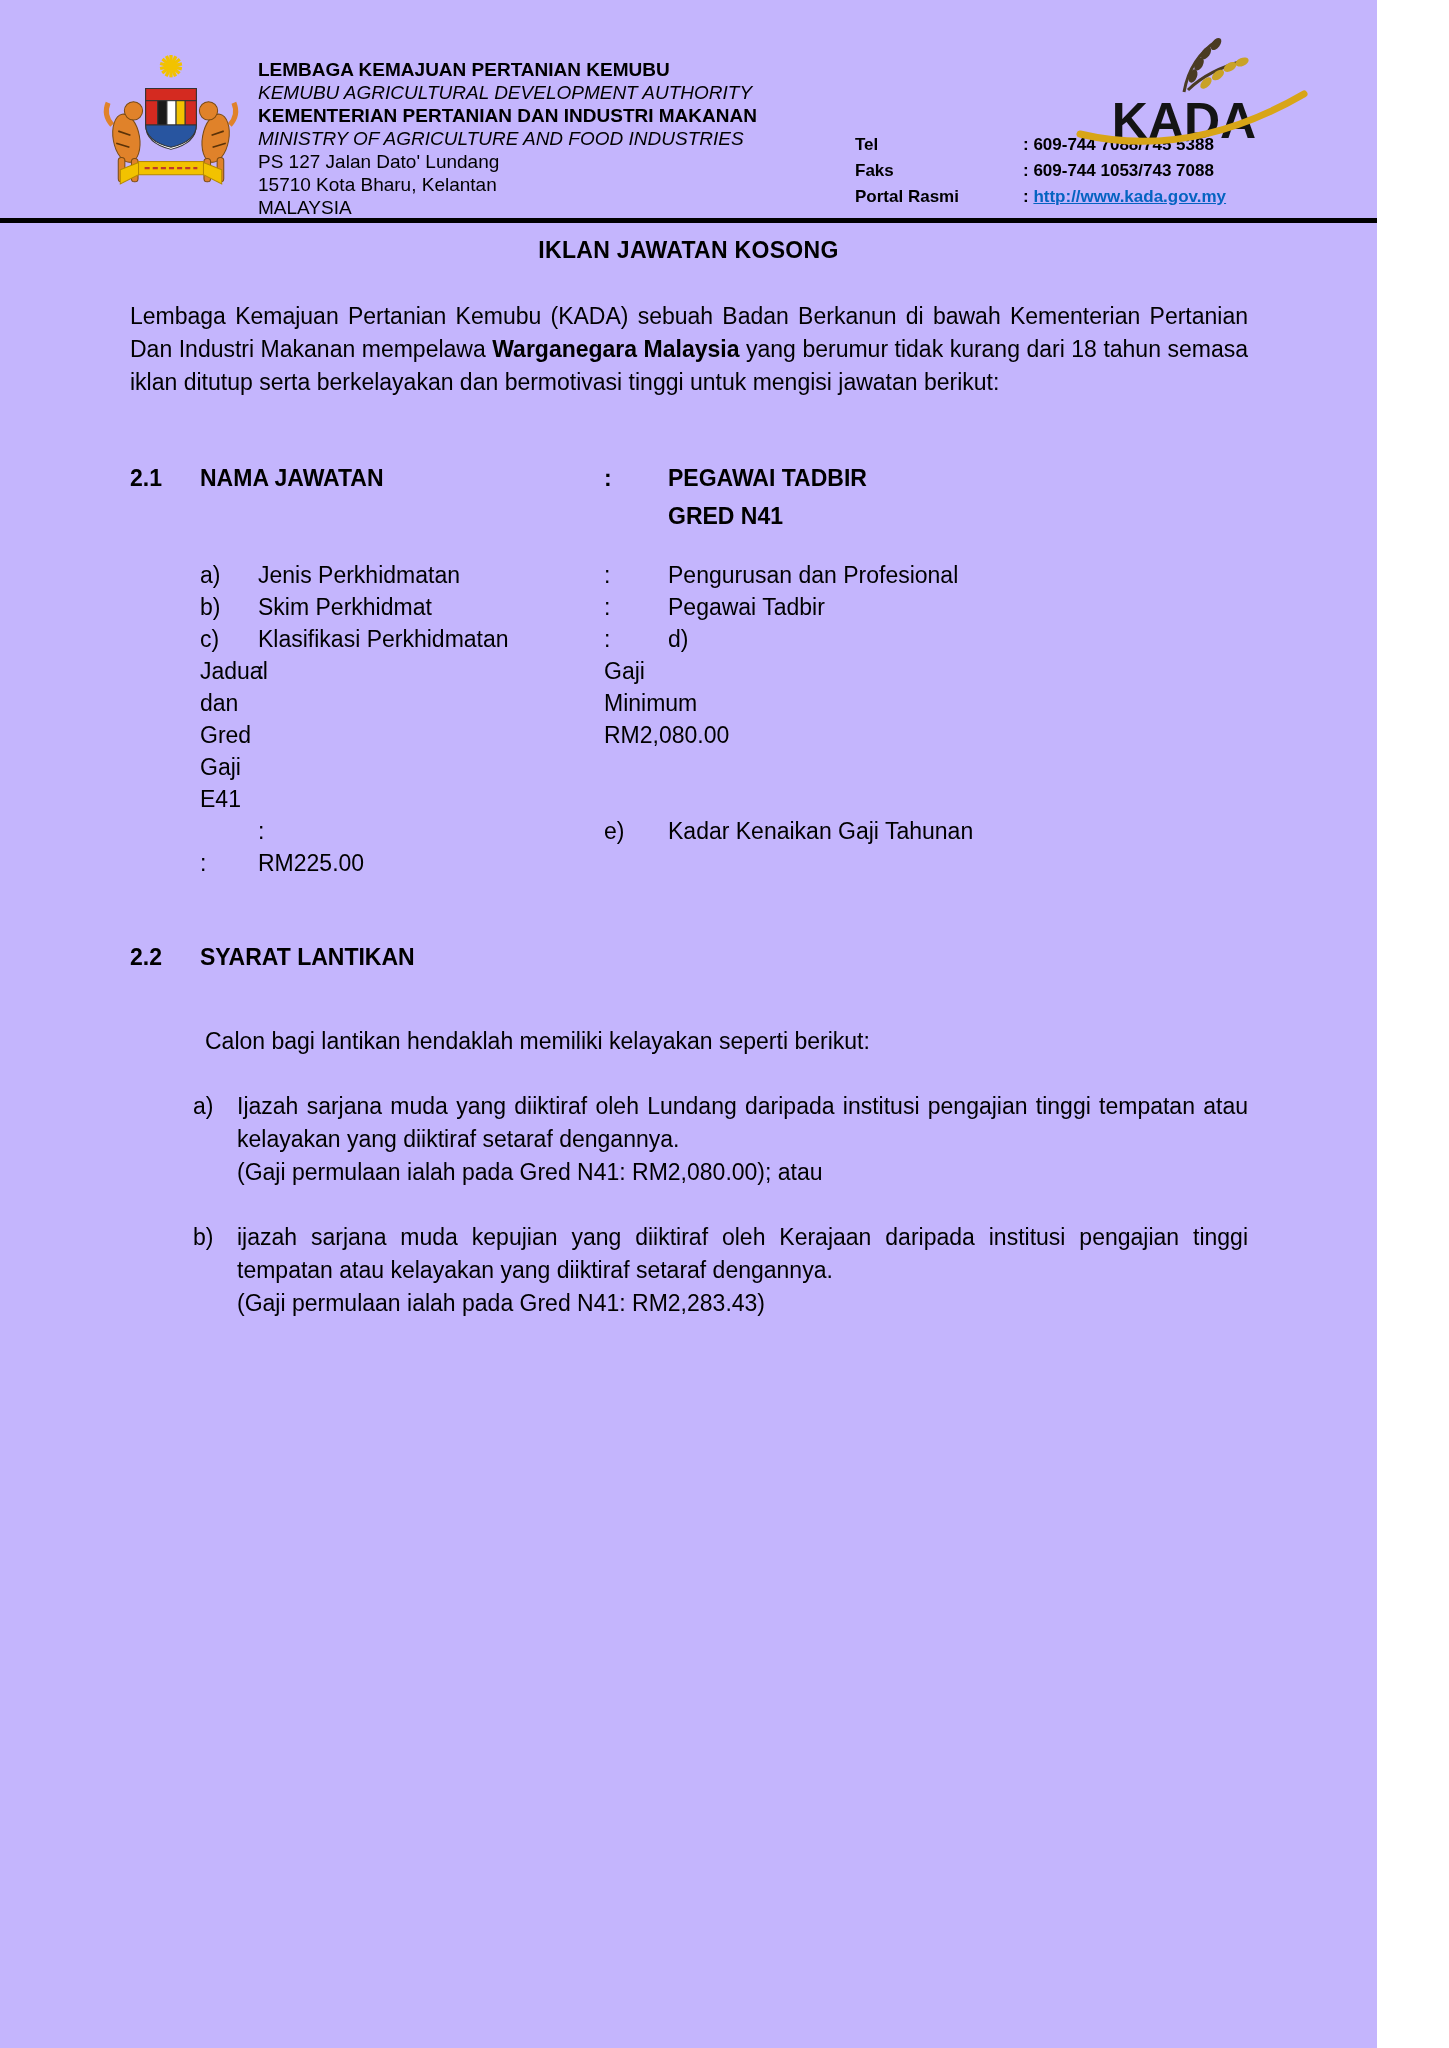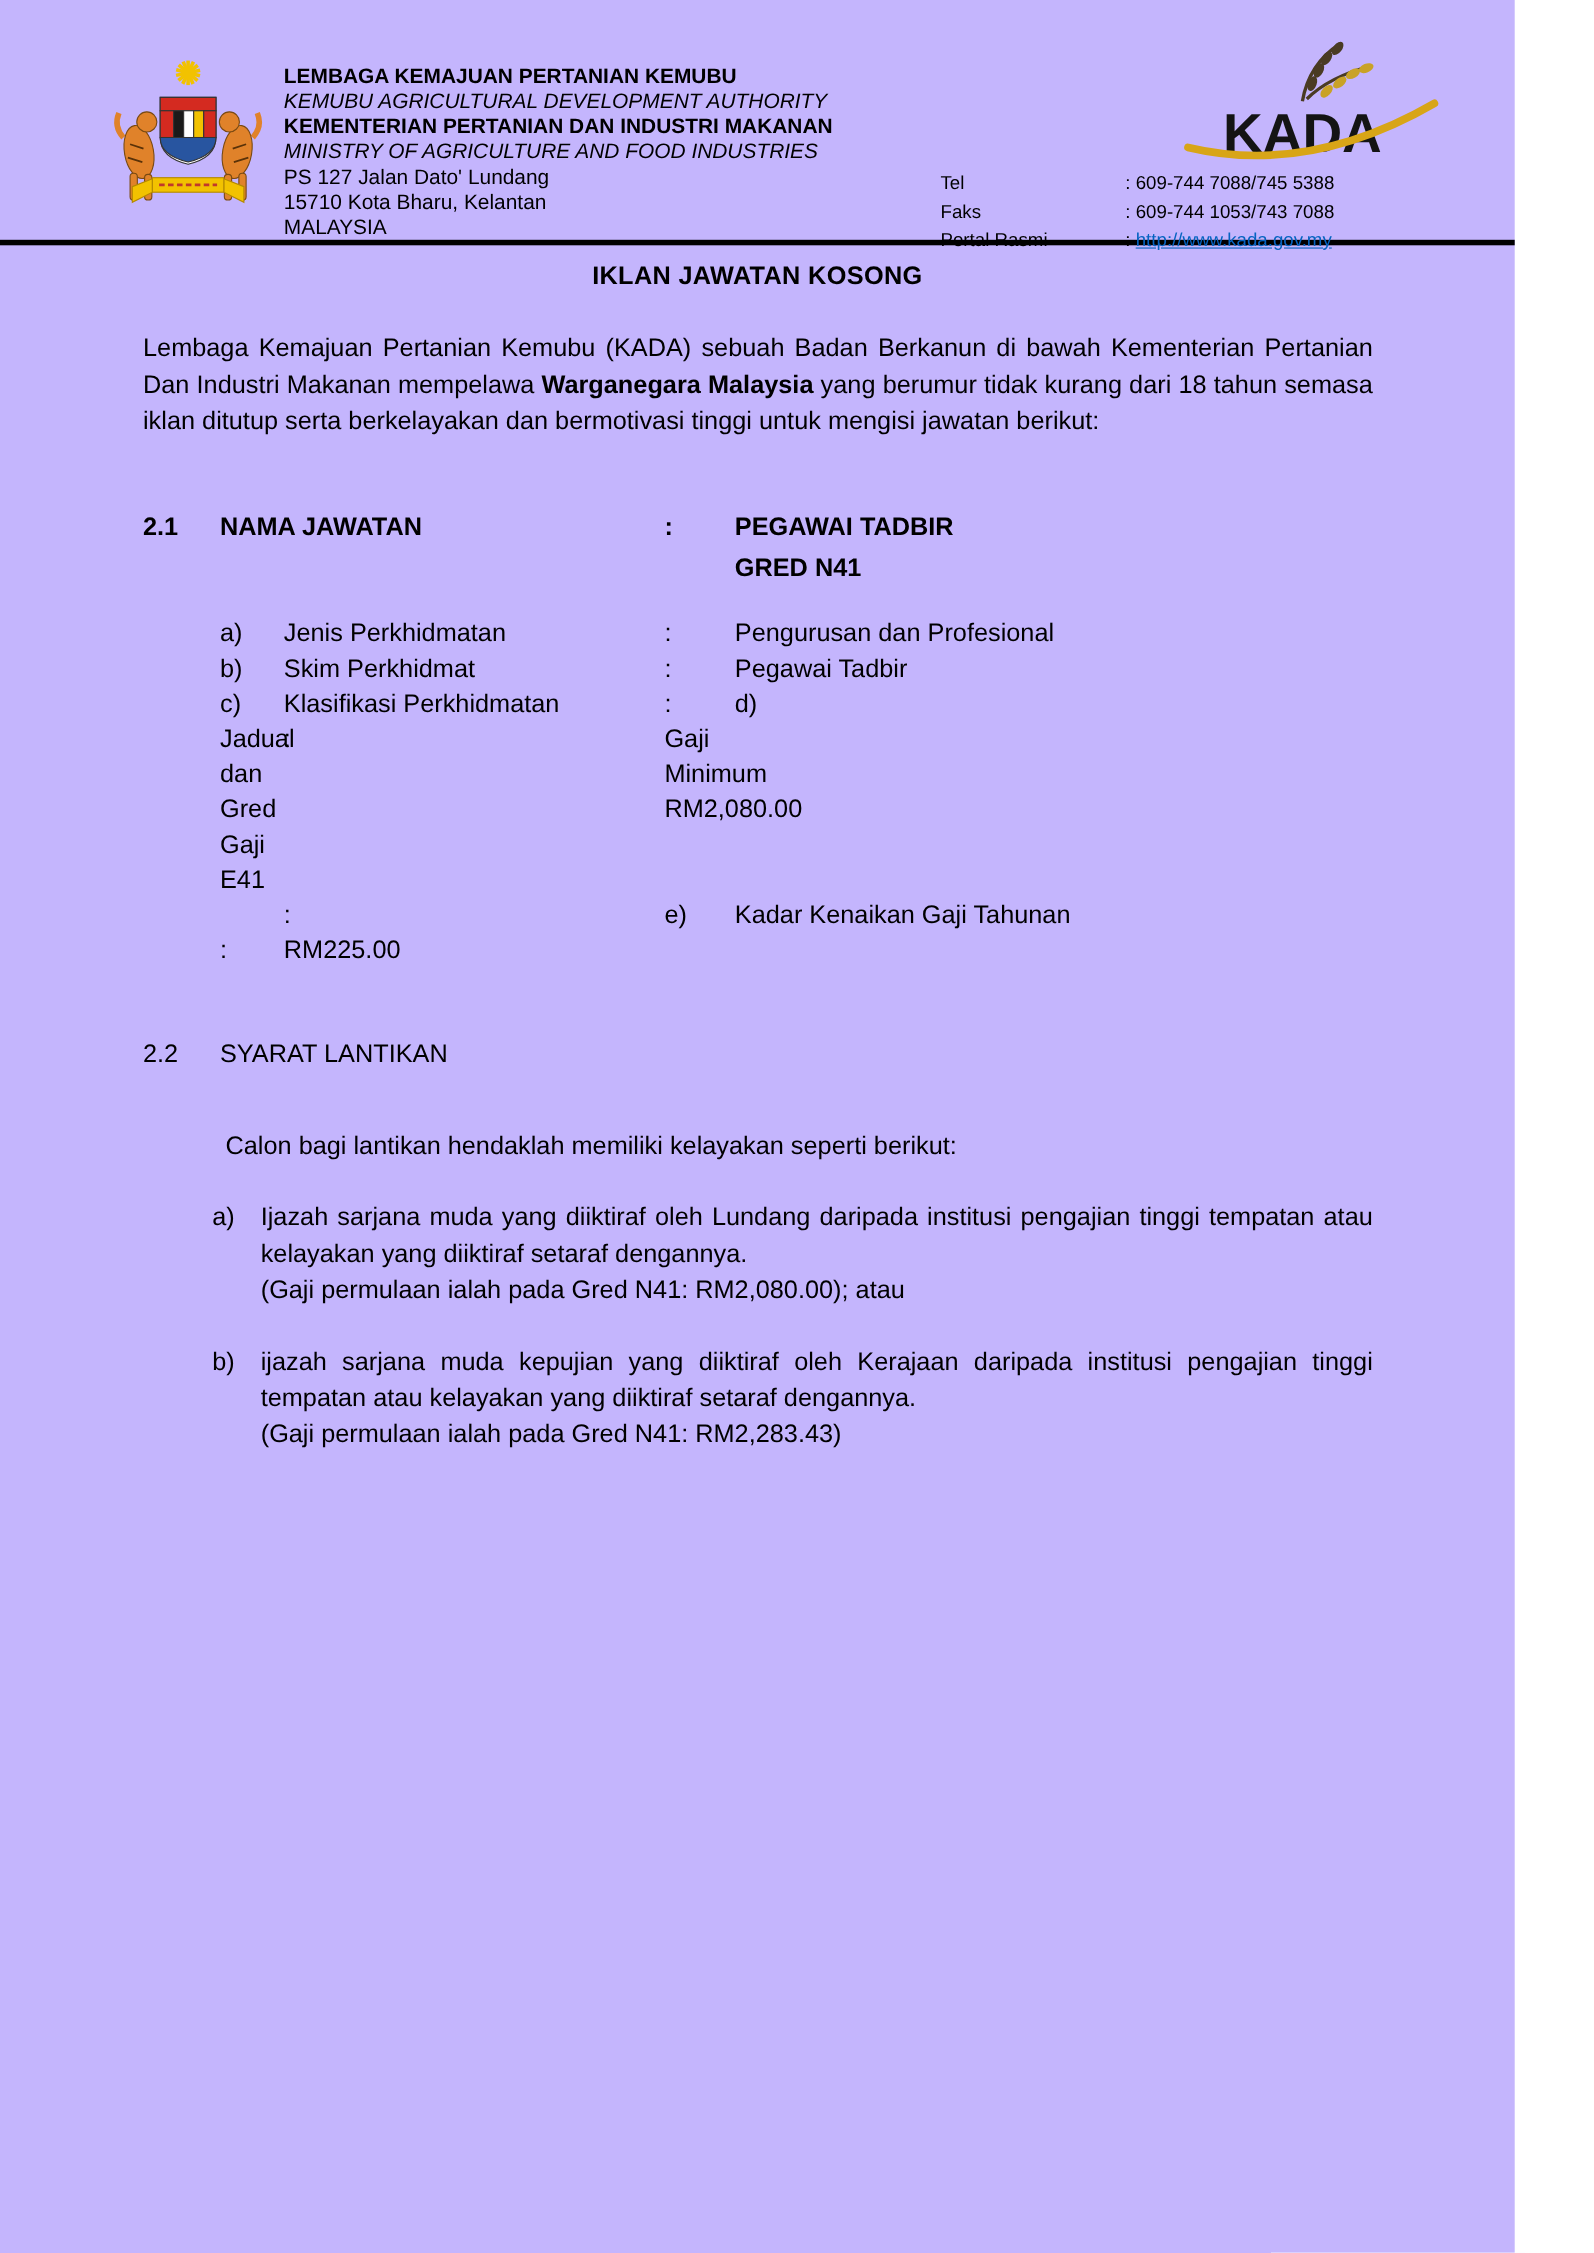--- a/index.html
+++ b/index.html
@@ -10,21 +10,21 @@
     color:#000;
   }
   .page { position:relative; width:1377px; height:2048px; overflow:hidden; background:#c4b5fd; }
 
   
   .header { position:relative; height:218px; }
   .crest { position:absolute; left:100px; top:52px; width:142px; height:142px; }
   .org-block { position:absolute; left:258px; top:58px; font-size:19px; line-height:23px; }
   .org-line.bold { font-weight:bold; }
   .org-line.italic { font-style:italic; }
-  .contact-block { position:absolute; left:855px; top:154px; font-size:17px; line-height:26px; }
+  .contact-block { position:absolute; left:855px; top:132px; font-size:17px; line-height:26px;font-weight:bold; }
   .contact-row { display:flex; }
   .contact-label { width:168px; }
   .contact-value { white-space:pre-wrap; }
   .contact-link { color:#0563C1; text-decoration:underline; }
   .kada-logo { position:absolute; left:1072px; top:34px; width:240px; height:118px; }
   .rule { height:5px; background:#000; width:1449px; }
 
   
   .title { margin-top:14px; text-align:center; font-size:23px; font-weight:bold; letter-spacing:.3px; }
 
@@ -32,21 +32,21 @@
   .intro { margin:36px 129px 0 130px; font-size:23px; line-height:33px; text-align:justify; }
 
   
   .sec21 { margin:60px 129px 0 130px; font-size:23px; }
   .sec21-head { display:grid; grid-template-columns:70px 404px 64px 1fr; font-weight:bold; line-height:38px; align-items:start; }
   .sec21-items { margin-left:70px; margin-top:24px; display:grid; grid-template-columns:58px 346px 64px 1fr; line-height:32px; }
   .dl-value { white-space:pre-wrap; }
 
   
   .sec22 { margin:64px 129px 0 130px; font-size:23px; }
-  .sec22-head { display:grid; grid-template-columns:70px 1fr; font-weight:normal; line-height:28px; }
+  .sec22-head { display:grid; grid-template-columns:70px 1fr; font-weight:bold; line-height:28px; }
   .sec22-intro { margin:54px 0 0 75px; line-height:33px; }
   .syarat-item { display:grid; grid-template-columns:44px 1fr; margin:32px 0 0 63px; line-height:33px; }
   .sy-text { text-align:justify; }
 </style>
 </head>
 <body>
 
 <div class="page">
 
   <div class="header">

